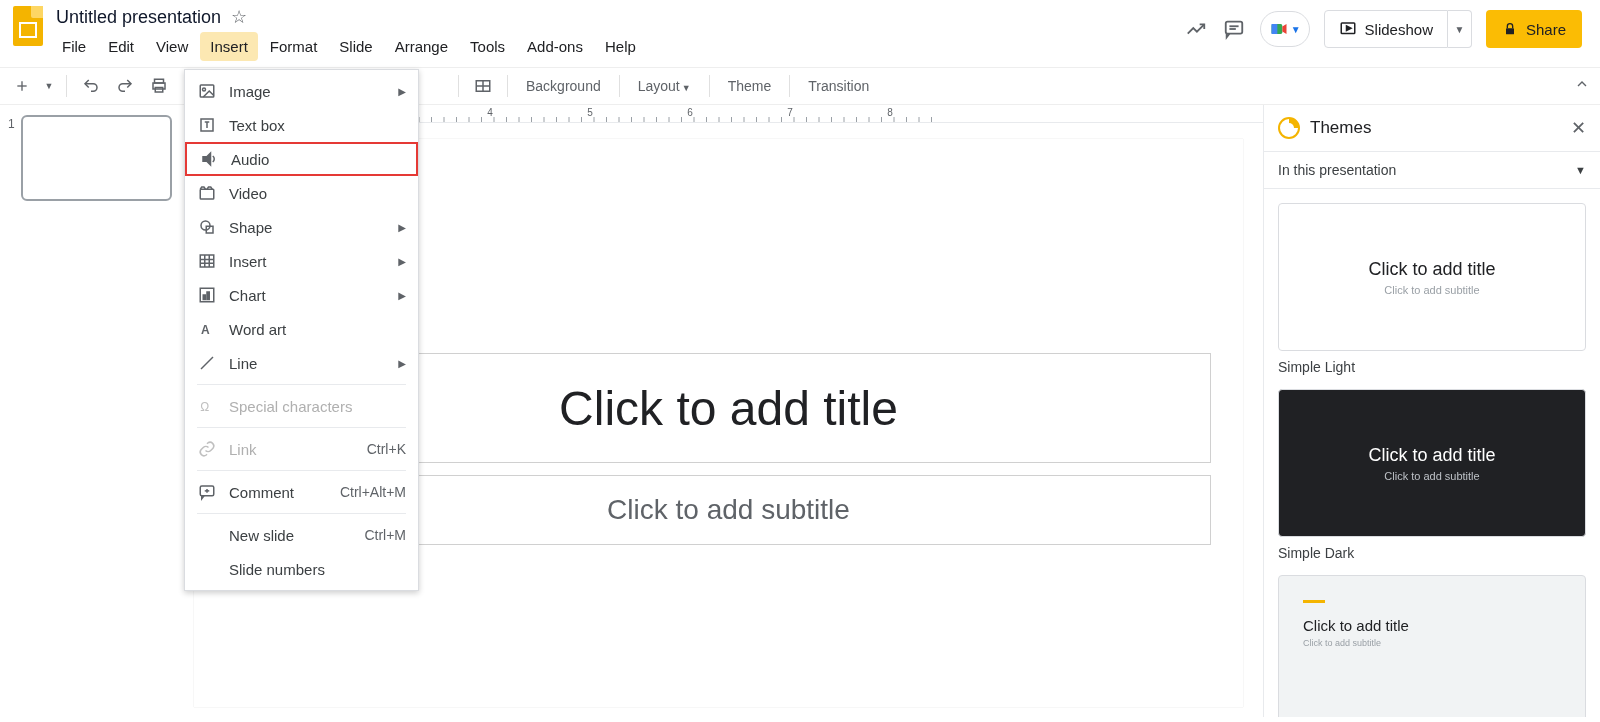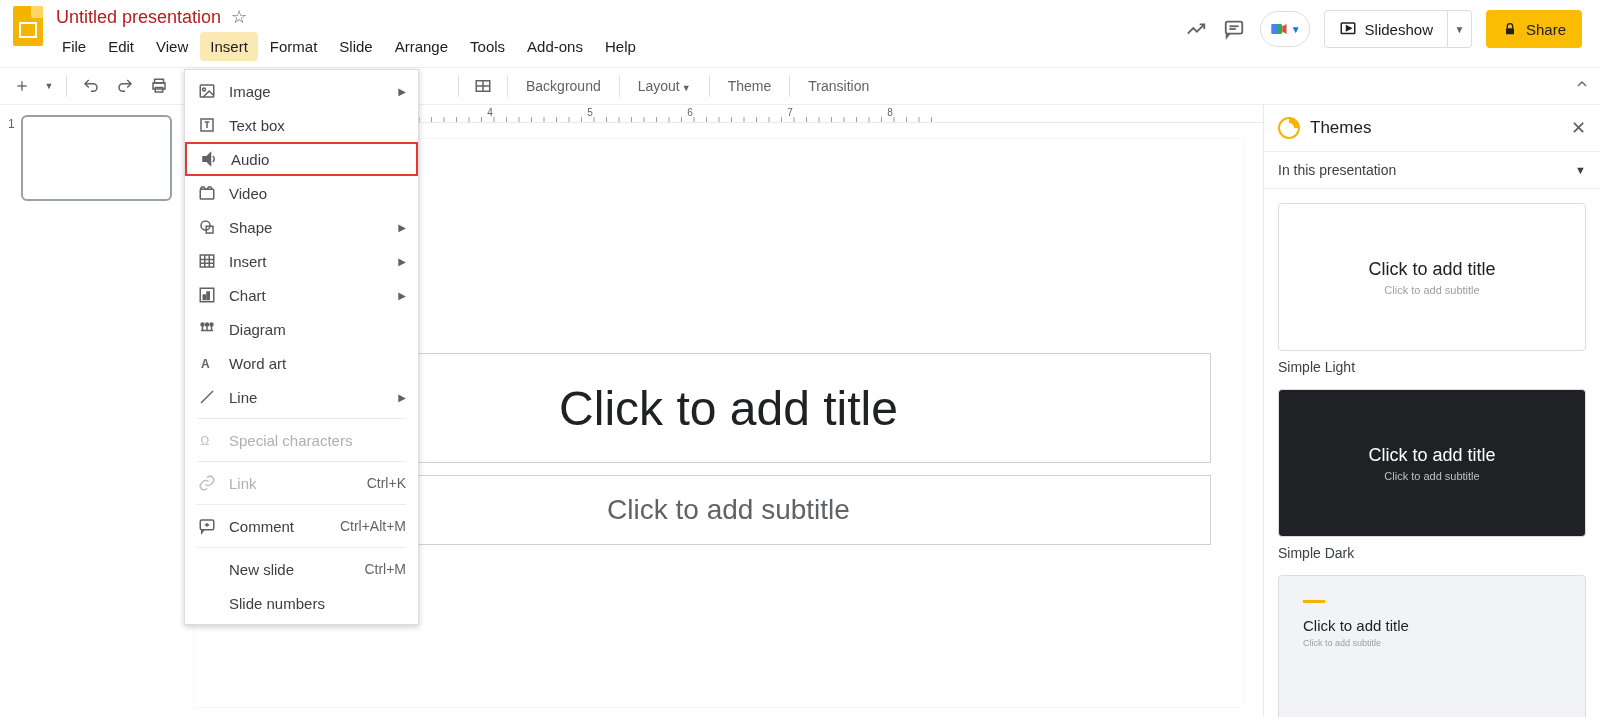--- a/index.html
+++ b/index.html
@@ -3,21 +3,21 @@
 <meta charset="utf-8">
 <style>
   * { box-sizing: border-box; margin: 0; padding: 0; font-family: Arial, "Helvetica Neue", Helvetica, sans-serif; }
   body { width:1600px; height:722px; overflow:hidden; background:#fff; color:#202124; }
 
   
   .header { display:flex; align-items:flex-start; padding:6px 8px 0 8px; }
   .logo-box { width:40px; height:40px; display:flex; align-items:center; justify-content:center; margin-right:4px; }
   .title-area { flex:1; }
   .title-row { display:flex; align-items:center; gap:10px; padding-left:4px; }
-  .doc-title { font-size:18px; color:#b91c1c; }
+  .doc-title { font-size:18px; color:#0f172a; }
   .star { color:#5f6368; font-size:18px; }
   .menu-bar { display:flex; gap:2px; padding:4px 0 6px 0; }
   .menu-item { font-size:15px; color:#202124; padding:6px 10px; border-radius:4px; cursor:pointer; }
   .menu-item.active { background:#fce8b2; }
   .header-right { display:flex; align-items:center; gap:14px; padding-right:10px; padding-top:4px; }
   .hdr-icon { width:24px;height:24px; color:#5f6368; display:flex;align-items:center;justify-content:center; }
   .meet-btn { width:50px;height:36px; border:1px solid #dadce0; border-radius:18px; display:flex; align-items:center; justify-content:center; gap:2px; }
   .slideshow-wrap { display:flex; }
   .slideshow-btn { display:flex; align-items:center; gap:8px; border:1px solid #dadce0; border-radius:4px 0 0 4px; padding:0 14px; height:38px; font-size:15px; cursor:pointer; }
   .slideshow-caret { border:1px solid #dadce0; border-left:0; border-radius:0 4px 4px 0; width:24px; height:38px; display:flex;align-items:center;justify-content:center; font-size:10px; color:#5f6368; cursor:pointer;}
@@ -396,34 +396,20 @@
           <rect x="3" y="3" width="18" height="18"></rect>
           <rect x="7" y="12" width="3" height="6" fill="currentColor"></rect>
           <rect x="12" y="8" width="3" height="10" fill="currentColor"></rect>
         </svg>
       </span>
       <span>Chart</span>
       <span class="dd-arrow">▶</span>
     </div>
     <div class="dd-item">
       <span class="dd-ico">
-        <svg width="18" height="18" viewBox="0 0 24 24" fill="none" stroke="currentColor" stroke-width="2">
-          <circle cx="6" cy="6" r="2" fill="currentColor"></circle>
-          <circle cx="12" cy="6" r="2" fill="currentColor"></circle>
-          <circle cx="18" cy="6" r="2" fill="currentColor"></circle>
-          <line x1="6" y1="8" x2="6" y2="14"></line>
-          <line x1="12" y1="8" x2="12" y2="14"></line>
-          <line x1="18" y1="8" x2="18" y2="14"></line>
-          <line x1="4" y1="14" x2="20" y2="14"></line>
-        </svg>
-      </span>
-      <span>Diagram</span>
-    </div>
-    <div class="dd-item">
-      <span class="dd-ico">
         <svg width="18" height="18" viewBox="0 0 24 24">
           <text x="4" y="18" font-size="16" font-weight="bold" fill="currentColor">A</text>
         </svg>
       </span>
       <span>Word art</span>
     </div>
     <div class="dd-item">
       <span class="dd-ico">
         <svg width="18" height="18" viewBox="0 0 24 24" fill="none" stroke="currentColor" stroke-width="2">
           <line x1="4" y1="20" x2="20" y2="4"></line>

